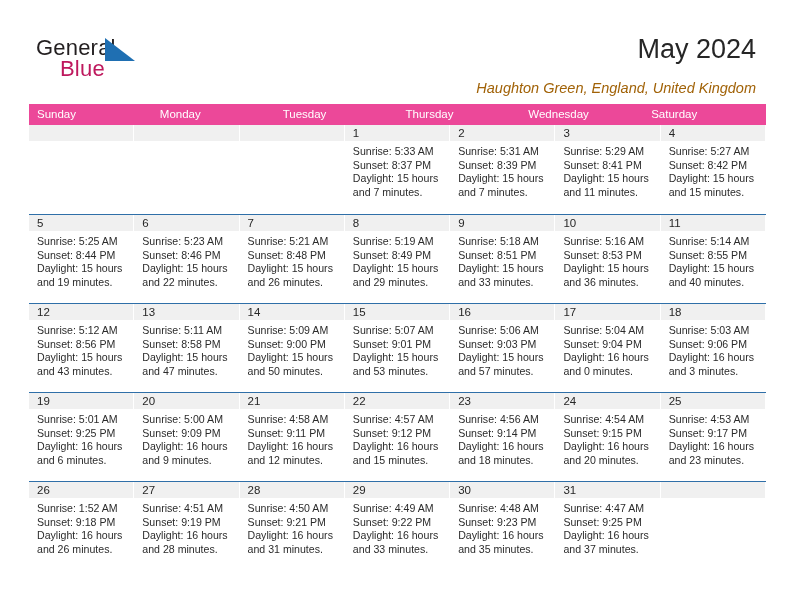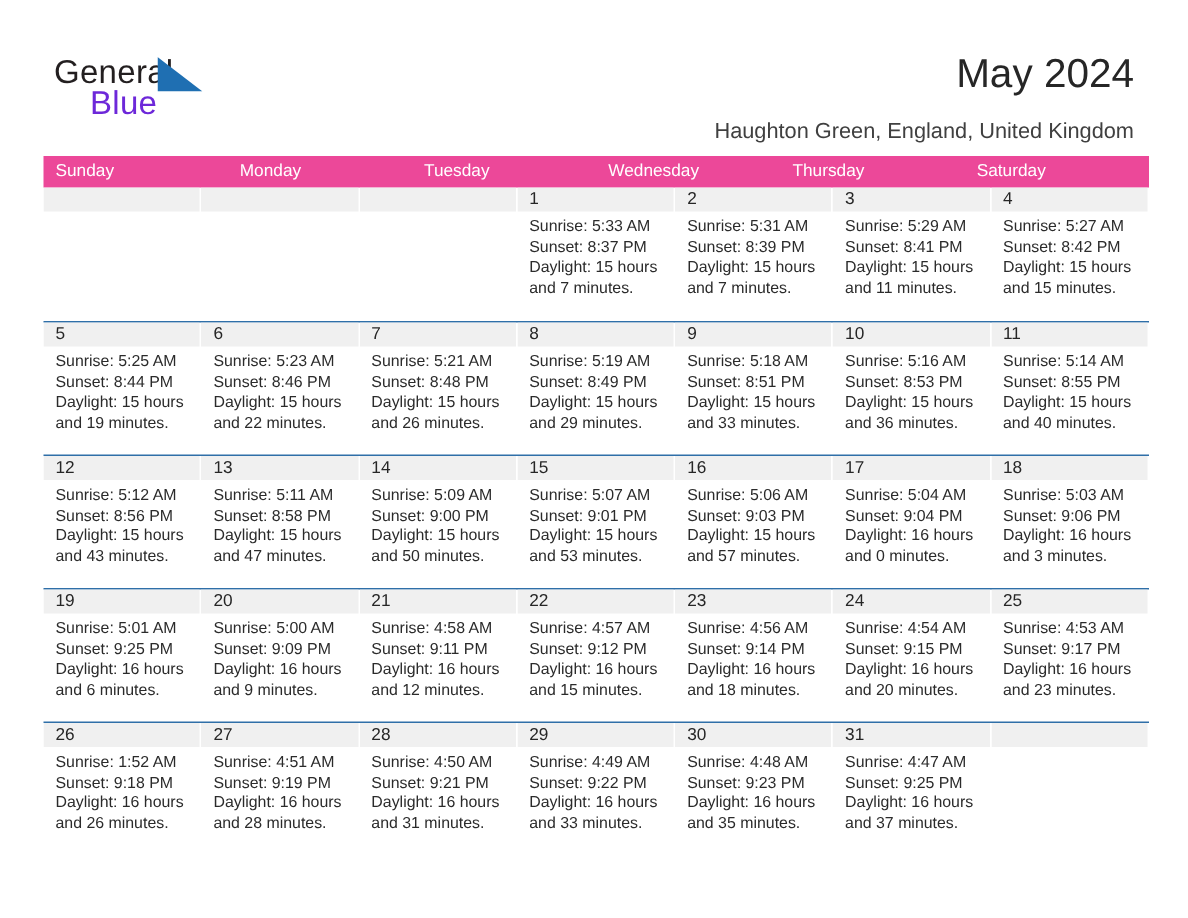--- a/index.html
+++ b/index.html
@@ -46,21 +46,21 @@
     letter-spacing: 0.2px;
     color: #231f20;
     line-height: 24px;
   }
   .logo-blue {
     position: absolute;
     left: 24px;
     top: 21px;
     font-size: 22px;
     letter-spacing: 0.2px;
-    color: #6d28d9;
+    color: #be185d;
     line-height: 24px;
     text-align: right;
   }
   .logo-tri {
     position: absolute;
     left: 69px;
     top: 2px;
     width: 30px;
     height: 23px;
   }
@@ -73,24 +73,25 @@
     color: #262626;
     text-align: center;
     line-height: 32px;
     white-space: nowrap;
   }
   .subtitle {
     position: absolute;
     right: 36px;
     top: 79px;
     font-size: 14.5px;
-    color: #404040;
+    color: #a16207;
     text-align: right;
     line-height: 18px;
     white-space: nowrap;
+    font-style: italic;
   }
 
   
   .calendar {
     position: absolute;
     left: 29px;
     top: 104px;
     width: 737px;
   }
 
@@ -172,22 +173,22 @@
 
     <div class="title">May 2024</div>
     <div class="subtitle">Haughton Green, England, United Kingdom</div>
   </div>
 
   <div class="calendar">
     <div class="dow-row">
         <div class="dow">Sunday</div>
         <div class="dow">Monday</div>
         <div class="dow">Tuesday</div>
+        <div class="dow">Thursday</div>
         <div class="dow">Wednesday</div>
-        <div class="dow">Thursday</div>
         <div class="dow">Saturday</div>
       </div>
     <div>
         <div class="week first">
           <div class="cell empty">
             <div class="daynum-strip">
               <div class="daynum"></div>
             </div>
           </div>
           <div class="cell empty">

